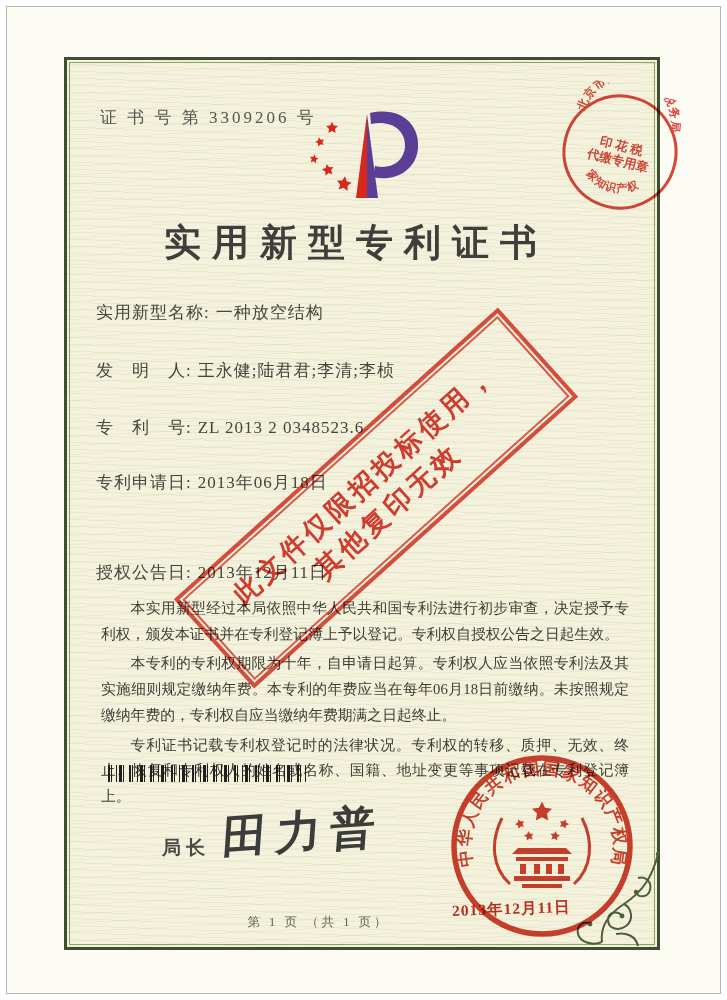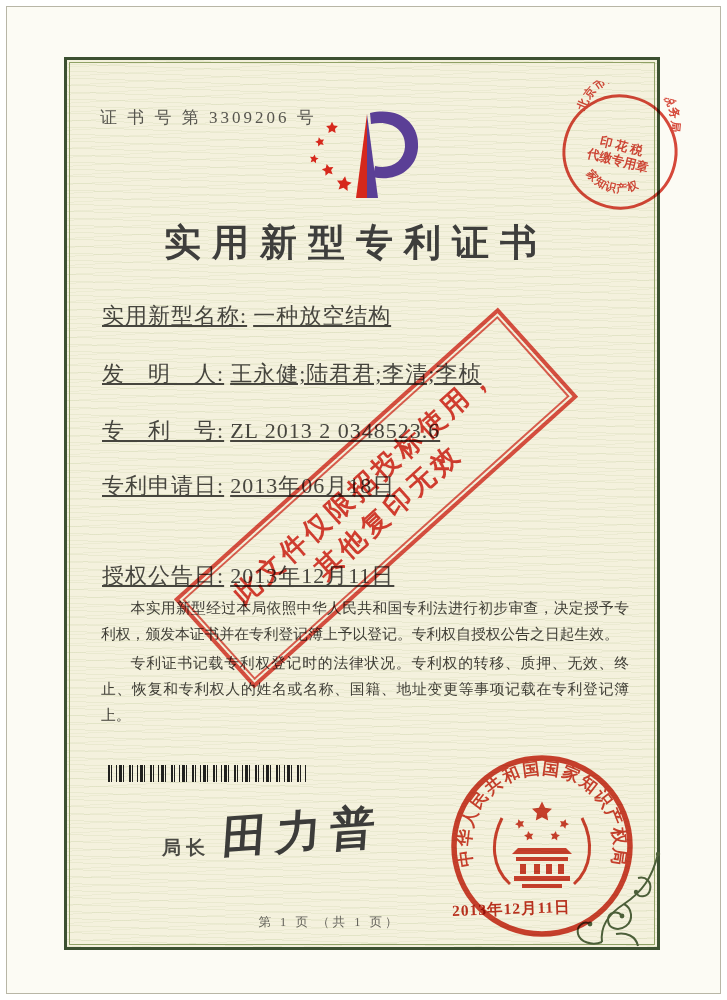--- a/index.html
+++ b/index.html
@@ -36,22 +36,22 @@
     position:absolute;left:100px;top:106px;
     font-size:17px;color:#56554e;letter-spacing:3px;
   }
   .logo{position:absolute;left:296px;top:104px;width:140px;height:104px;}
   .title{
     position:absolute;left:64px;top:218px;width:584px;
     text-align:center;font-size:37px;font-weight:700;color:#3e3e3c;
     letter-spacing:11px;
   }
   .field-row{
-    position:absolute;left:102px;width:470px;
-    font-size:22px;color:#46453e;letter-spacing:1px;white-space:nowrap;text-decoration:underline;
+    position:absolute;left:96px;width:470px;
+    font-size:17px;color:#46453e;letter-spacing:1px;white-space:nowrap;
   }
   .field-label{color:#46453e;}
   .field-value{margin-left:6px;color:#46453e;}
   .paragraphs{
     position:absolute;left:97px;top:592px;width:536px;
     font-size:14.8px;line-height:1.74;color:#3e3d35;text-align:justify;
   }
   .paragraphs p{margin:4px;text-indent:2em;}
   .barcode{
     position:absolute;left:108px;top:765px;width:198px;height:17px;
@@ -68,21 +68,21 @@
     font-size:19px;color:#4a4a44;letter-spacing:5px;font-weight:bold;
   }
   .signature{
     position:absolute;left:222px;top:800px;width:220px;
     font-family:"DejaVu Sans",sans-serif;
     font-size:45px;font-weight:600;color:#3c3c3a;
     letter-spacing:9px;white-space:nowrap;
     transform:rotate(-4deg) skewX(-8deg);
   }
   .footer{
-    position:absolute;left:64px;top:914px;width:531px;
+    position:absolute;left:53px;top:914px;width:531px;
     text-align:center;font-size:12.5px;color:#63625a;letter-spacing:3px;
   }
   
   .overlay-stamp{
     position:absolute;left:158px;top:438px;width:436px;height:120px;
     transform:rotate(-42deg);
     border:4px solid rgba(216,44,32,.82);
     box-sizing:border-box;
     mix-blend-mode:multiply;
     display:flex;flex-direction:column;justify-content:center;align-items:center;
@@ -155,20 +155,21 @@
   </div>
   <div class="field-row" style="top:471px">
     <span class="field-label">专利申请日:</span><span class="field-value">2013年06月18日</span>
   </div>
   <div class="field-row" style="top:561px">
     <span class="field-label">授权公告日:</span><span class="field-value">2013年12月11日</span>
   </div>
 
   <div class="paragraphs">
     <p>本实用新型经过本局依照中华人民共和国专利法进行初步审查，决定授予专利权，颁发本证书并在专利登记簿上予以登记。专利权自授权公告之日起生效。</p>
+    <p>本专利的专利权期限为十年，自申请日起算。专利权人应当依照专利法及其实施细则规定缴纳年费。本专利的年费应当在每年06月18日前缴纳。未按照规定缴纳年费的，专利权自应当缴纳年费期满之日起终止。</p>
     <p>专利证书记载专利权登记时的法律状况。专利权的转移、质押、无效、终止、恢复和专利权人的姓名或名称、国籍、地址变更等事项记载在专利登记簿上。</p>
   </div>
 
   <div class="barcode"></div>
 
   <div class="signer-title">局长</div>
   <div class="signature">田力普</div>
 
   <div class="footer">第 1 页 （共 1 页）</div>
 

